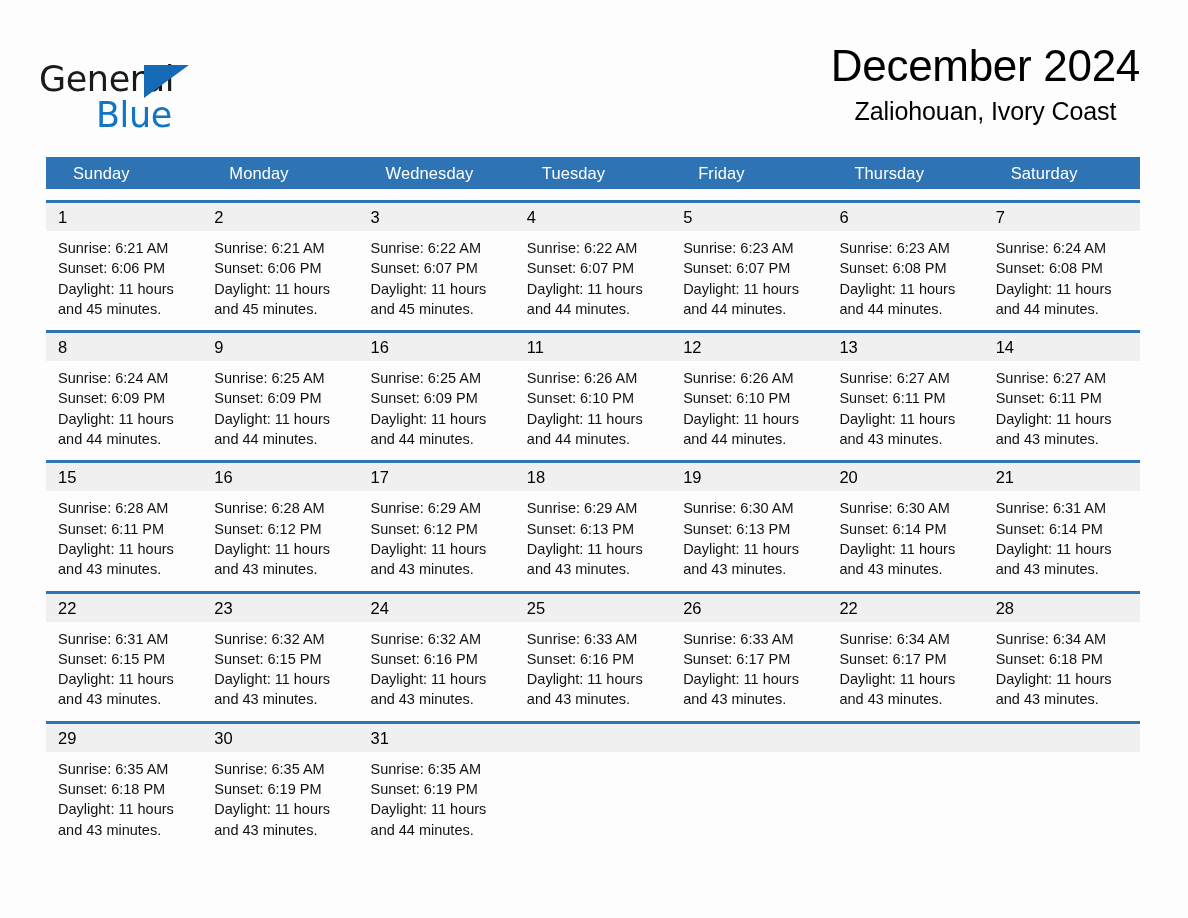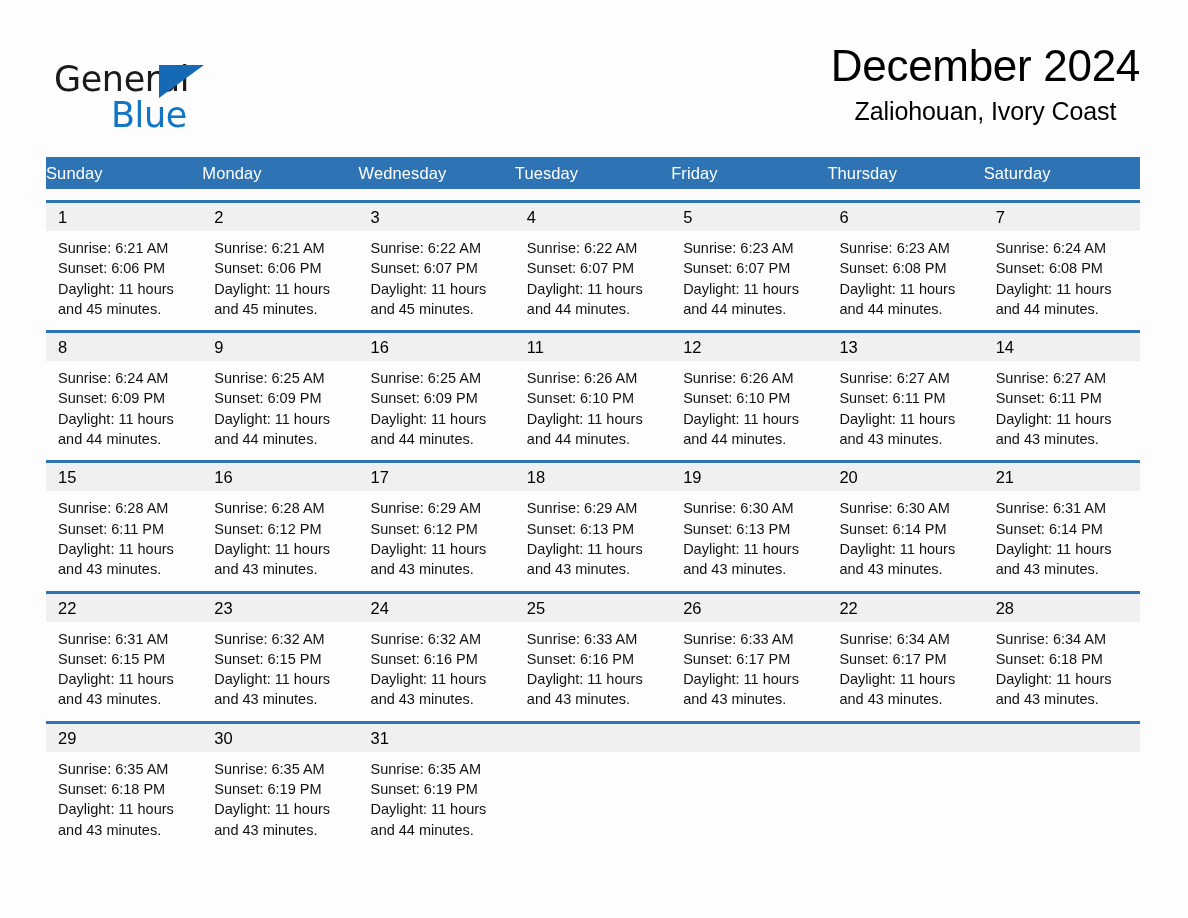--- a/index.html
+++ b/index.html
@@ -18,21 +18,21 @@
   .page {
     position: relative;
     width: 1188px;
     height: 918px;
     box-sizing: border-box;
   }
 
   
   .top {
     position: absolute;
-    left: 44px;
+    left: 29px;
     top: 38px;
     right: 48px;
     height: 108px;
   }
   .brand {
     position: absolute;
     left: 10px;
     top: 10px;
     width: 200px;
     height: 90px;
@@ -102,21 +102,21 @@
     display: flex;
     background: #2e74b5;
     height: 32px;
   }
   .weekday {
     flex: 1 1 0;
     min-width: 0;
     color: #ffffff;
     font-size: 16.5px;
     line-height: 32px;
-    padding-left: 0;
+    padding-left: 27px;
     box-sizing: border-box;
     letter-spacing: 0.1px;
   }
 
   .week-row {
     display: flex;
     border-top: 3px solid #2e74b5;
     margin-top: 11px;
   }
   .week-row:first-of-type {

